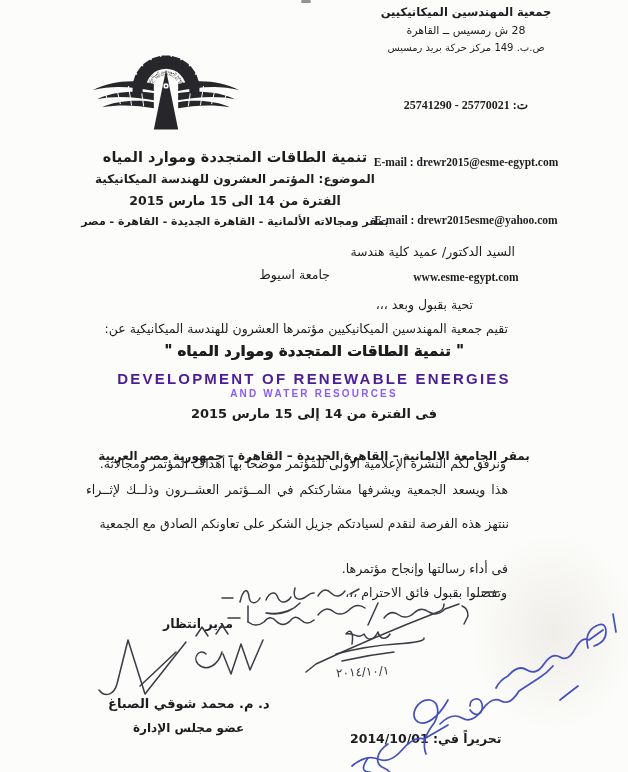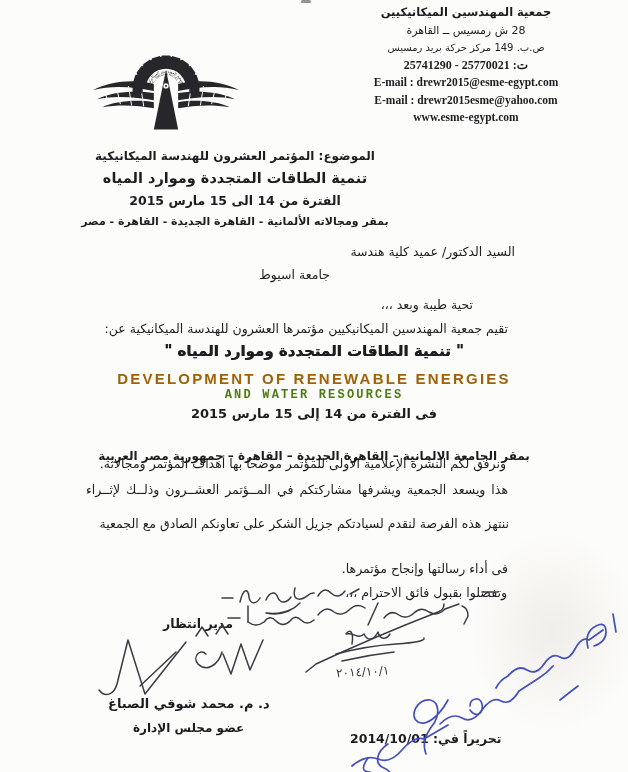--- a/index.html
+++ b/index.html
@@ -5,21 +5,21 @@
   html,body{margin:0;padding:0;background:#e8e8e6;}
   .page{
     position:relative;width:628px;height:772px;margin:0 auto;
     background:#fcfcfa;overflow:hidden;
     font-family:"DejaVu Sans",sans-serif;color:#1d1d20;
   }
   .abs{position:absolute;white-space:nowrap;}
   .rtl{direction:rtl;}
   .ctr{left:0;right:0;text-align:center;white-space:nowrap;}
   .b{font-weight:bold;}
-  .serif{font-family:"Liberation Serif","DejaVu Serif",serif;}
+  .serif{font-family:"Liberation Serif","DejaVu Serif",serif;margin-top:40px;}
   .lh{text-align:center;line-height:17.5px;}
   .smudge{position:absolute;right:-10px;bottom:40px;width:170px;height:200px;
     background:radial-gradient(closest-side,rgba(205,200,188,.28),rgba(205,200,188,0));}
   .speck{position:absolute;left:301px;top:0;width:10px;height:3px;background:#5a5a58;opacity:.65;border-radius:2px;}
   svg{display:block;}
 </style>
 </head>
 <body>
 
 <div class="page">
@@ -77,36 +77,36 @@
     <div class="b" style="font-size:11.5px;">جمعية المهندسين الميكانيكيين</div>
     <div style="font-size:11px;">28 ش رمسيس ــ القاهرة</div>
     <div style="font-size:10px;">ص.ب. 149 مركز حركة بريد رمسيس</div>
     <div class="b serif" style="font-size:12px;">ت: 25770021 - 25741290</div>
     <div class="b serif" style="font-size:11.5px;direction:ltr;">E-mail : drewr2015@esme-egypt.com</div>
     <div class="b serif" style="font-size:11.5px;direction:ltr;">E-mail : drewr2015esme@yahoo.com</div>
     <div class="b serif" style="font-size:11.5px;direction:ltr;">www.esme-egypt.com</div>
   </div>
 
   <div class="abs rtl" style="left:60px;top:146px;width:350px;text-align:center;line-height:21px;">
+    <div class="b" style="font-size:14.5px;line-height:23px;">تنمية الطاقات المتجددة وموارد المياه</div>
     <div class="b" style="font-size:12px;">الموضوع: المؤتمر العشرون للهندسة الميكانيكية</div>
-    <div class="b" style="font-size:14.5px;line-height:23px;">تنمية الطاقات المتجددة وموارد المياه</div>
     <div class="b" style="font-size:12.5px;">الفترة من 14 الى 15 مارس 2015</div>
     <div class="b" style="font-size:11px;">بمقر ومجالاته الألمانية - القاهرة الجديدة - القاهرة - مصر</div>
   </div>
 
   <div class="abs rtl" style="right:113px;top:244px;font-size:12.5px;">السيد الدكتور/ عميد كلية هندسة</div>
   <div class="abs rtl" style="right:298px;top:267px;font-size:12.5px;">جامعة اسيوط</div>
-  <div class="abs rtl" style="right:155px;top:297px;font-size:12.5px;">تحية طيبة وبعد ،،،</div>
+  <div class="abs rtl" style="right:155px;top:297px;font-size:12.5px;">تحية بقبول وبعد ،،،</div>
 
   <div class="abs rtl" style="right:120px;top:321px;font-size:12.5px;">تقيم جمعية المهندسين الميكانيكيين مؤتمرها العشرون للهندسة الميكانيكية عن:</div>
 
   <div class="abs ctr rtl b" style="top:342px;font-size:15px;text-shadow:.4px 0 currentColor;">" تنمية الطاقات المتجددة وموارد المياه "</div>
 
-  <div class="abs ctr b" style="top:370px;font-size:15px;letter-spacing:2.2px;font-family:'Liberation Sans',sans-serif;color:#a16207;">DEVELOPMENT OF RENEWABLE ENERGIES</div>
-  <div class="abs ctr b" style="top:388px;font-size:12px;letter-spacing:2.2px;font-family:Liberation Mono, monospace;color:#4d7c0f;">AND WATER RESOURCES</div>
+  <div class="abs ctr b" style="top:370px;font-size:15px;letter-spacing:2.2px;font-family:'Liberation Sans',sans-serif;color:#4c1d95;">DEVELOPMENT OF RENEWABLE ENERGIES</div>
+  <div class="abs ctr b" style="top:388px;font-size:10px;letter-spacing:2.2px;font-family:Liberation Sans, sans-serif;color:#8b5cf6;">AND WATER RESOURCES</div>
 
   <div class="abs ctr rtl b" style="top:406px;font-size:13px;">فى الفترة من 14 إلى 15 مارس 2015</div>
   <div class="abs ctr rtl b" style="top:449px;font-size:12px;">بمقر الجامعة الالمانية – القاهرة الجديدة – القاهرة – جمهورية مصر العربية</div>
 
   <div class="abs rtl" style="right:122px;top:456px;font-size:12.5px;">ونرفق لكم النشرة الإعلامية الأولى للمؤتمر موضحا بها أهداف المؤتمر ومجالاته.</div>
   <div class="abs rtl" style="right:120px;top:482px;font-size:12.5px;word-spacing:2px;text-align:right;">هذا ويسعد الجمعية ويشرفها مشاركتكم في المــؤتمر العشــرون وذلــك لإثــراء</div>
   <div class="abs rtl" style="right:119px;top:516px;font-size:12.5px;">ننتهز هذه الفرصة لنقدم لسيادتكم جزيل الشكر على تعاونكم الصادق مع الجمعية</div>
   <div class="abs rtl" style="right:120px;top:561px;font-size:12.5px;margin-left:13px;">فى أداء رسالتها وإنجاح مؤتمرها.</div>
 
   <div class="abs rtl" style="right:121px;top:585px;font-size:12.5px;">وتفضلوا بقبول فائق الاحترام ،،،</div>

